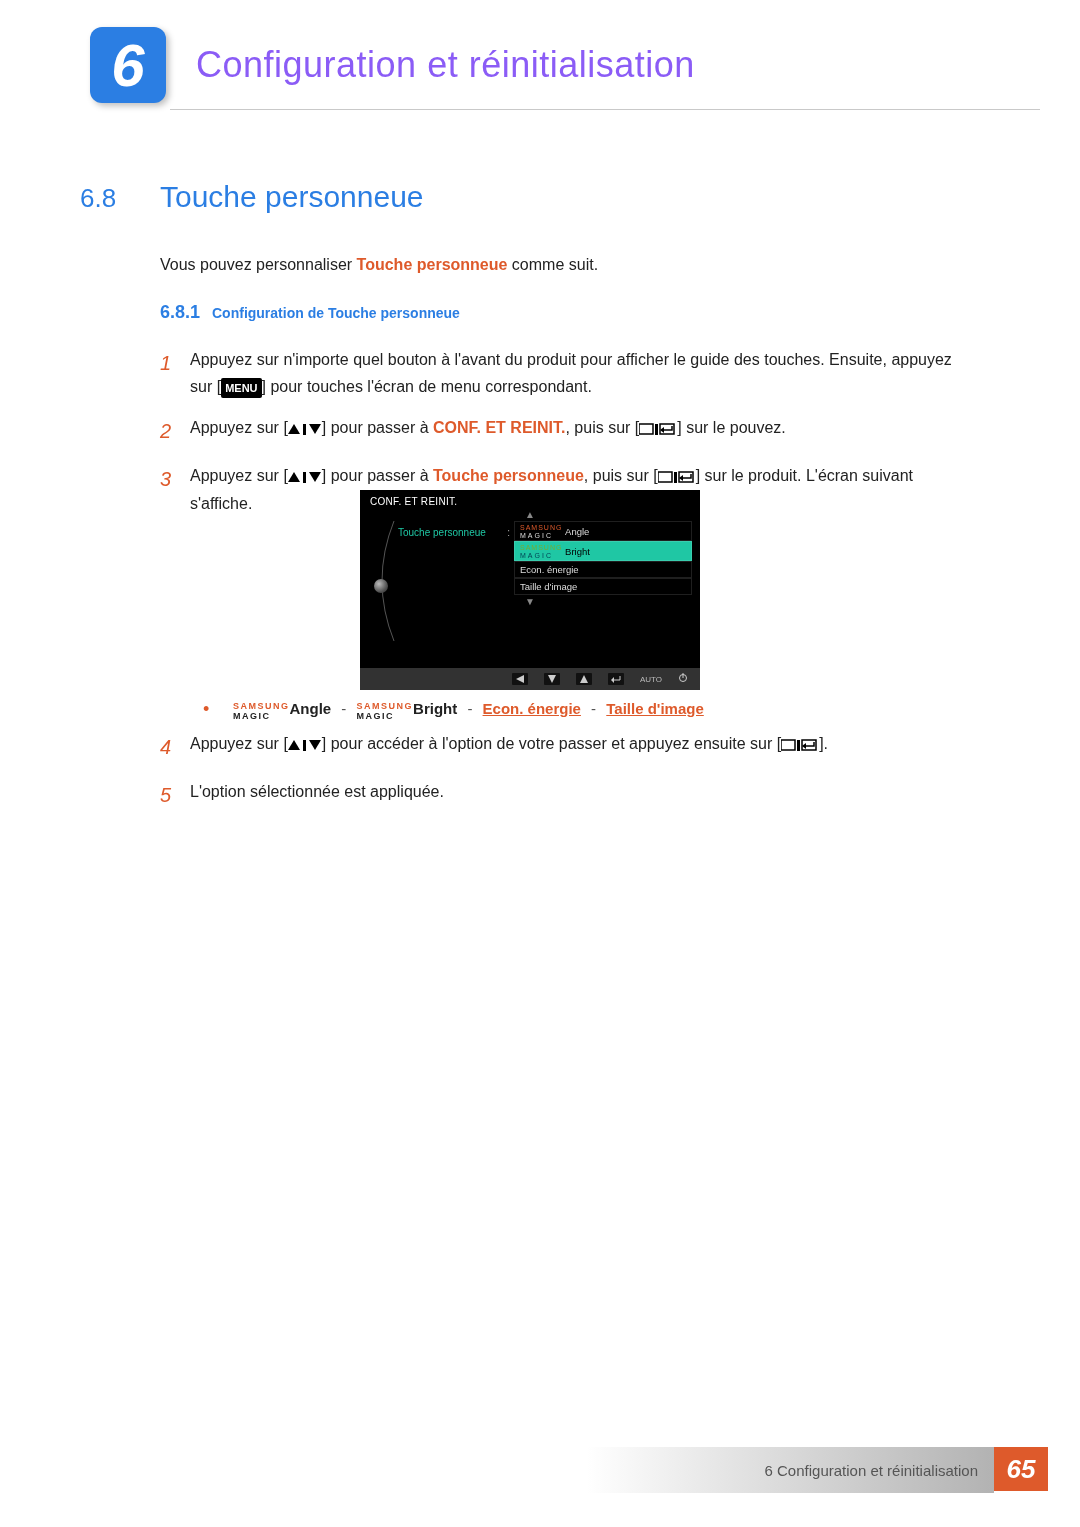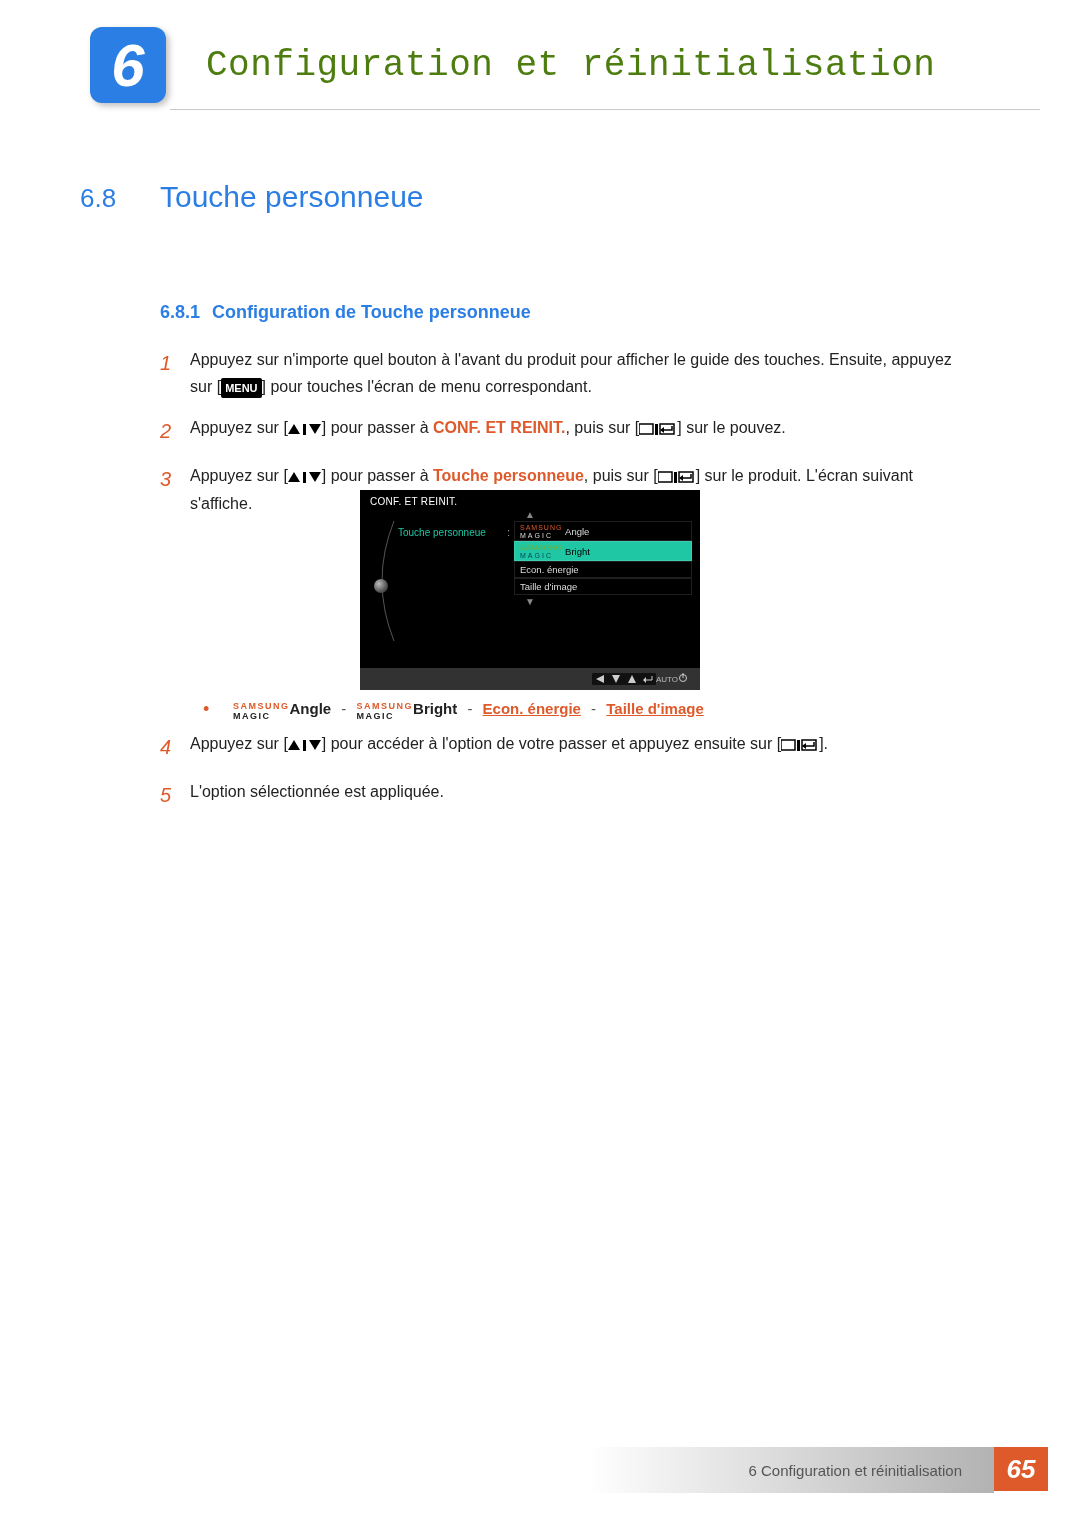--- a/index.html
+++ b/index.html
@@ -3,36 +3,36 @@
 <meta charset="utf-8">
 <style>
   * { box-sizing: border-box; margin: 0; padding: 0; }
   html, body { width: 1080px; height: 1527px; font-family: Arial, Helvetica, sans-serif; background: #fff; position:relative;}
   .page { width: 1080px; height: 1527px; position: relative; }
 
   
   .chapter-header { position: absolute; top: 20px; left: 90px; right: 40px; height: 90px; display:flex; align-items:center;}
   .chapter-num-badge { width:76px; height:76px; border-radius:12px; background:#2b7ee3; position:relative; display:flex; align-items:center; justify-content:center; box-shadow: 3px 3px 6px rgba(0,0,0,.25);}
   .chapter-num-badge span { color:#fff; font-size:60px; font-weight:600; font-style:italic;}
-  .chapter-title { font-size:36px; color:#4d7c0f; margin-left:40px; letter-spacing:.5px;font-family:Liberation Mono, monospace; }
+  .chapter-title { font-size:36px; color:#8b5cf6; margin-left:30px; letter-spacing:.5px; }
   .hr-top { position:absolute; bottom:0; left:80px; right:0; border-top:1px solid #c9c9c9;}
 
   
   .section-row { position:absolute; top:180px; left:80px; right:80px; display:flex; align-items:baseline;}
   .section-num { color:#2b7ee3; font-size:26px; font-weight:400; width:80px;}
   .section-title { color:#2b7ee3; font-size:30px; font-weight:400;}
 
   
   .intro { position:absolute; top:253px; left:160px; right:110px; font-size:16px; color:#222; line-height:1.55;}
   .intro .kw { color:#de5a2b; font-weight:700;}
 
   
   .subsection-row { position:absolute; top:302px; left:160px; display:flex; align-items:baseline;}
   .sub-num { color:#2b7ee3; font-size:18px; font-weight:700; width:52px;}
-  .sub-title { color:#2b7ee3; font-size:18px; font-weight:700;}
+  .sub-title { color:#2b7ee3; font-size:14px; font-weight:700;}
 
   
   .steps { position:absolute; top:346px; left:160px; right:110px;}
   .step { display:flex; margin-bottom:14px; font-size:16px; line-height:1.7; color:#222;}
   .step-num { color:#de5a2b; font-style:italic; font-size:20px; width:30px; flex:none; font-weight:400;}
   .step-body { flex:1;}
   .step-body .kw { color:#de5a2b; font-weight:700;}
   .menu-pill { display:inline-block; background:#000; color:#fff; font-size:11px; font-weight:700; padding:1px 4px; border-radius:2px; vertical-align:middle;}
 
   .icon-tri, .icon-rect, .icon-enter { display:inline-block; vertical-align:middle;}
@@ -47,40 +47,40 @@
   .osd-curve { position:absolute; left:0; top:0; width:28px; height:120px;}
   .osd-dot { position:absolute; left:6px; top:58px; width:14px; height:14px; border-radius:50%; background:radial-gradient(circle at 35% 35%, #bbb, #555 60%, #222);}
   .osd-menuitem { color:#1fc7a4; font-size:10px; margin-left:30px; margin-top:4px;}
   .osd-colon { position:absolute; right:-4px; top:6px; color:#aaa;}
   .osd-right { flex:1; margin-left:8px;}
   .osd-opt { border:1px solid rgba(255,255,255,.12); padding:1px 5px; font-size:9.5px; color:#ddd; line-height:13px; margin-bottom:0px; display:flex; align-items:center;}
   .osd-opt .mg { font-size:7px; letter-spacing:1px; color:#ddd;}
   .osd-opt .mg1 { color:#de5a2b;}
   .osd-opt.sel { background:#1fc7a4; color:#000;}
   .osd-down { text-align:center; color:#888; font-size:10px; line-height:10px; margin-top:2px;}
-  .osd-footer { position:absolute; bottom:0; left:0; right:0; height:22px; background:#323232; display:flex; align-items:center; justify-content:flex-end; padding:0 12px;}
+  .osd-footer { position:absolute; bottom:0; left:0; right:0; height:22px; background:#323232; display:flex; align-items:center; justify-content:flex-end; gap:16px; padding:0 12px;}
   .osd-footer .btn { width:16px; height:12px; background:#111; border-radius:1px; display:flex; align-items:center; justify-content:center;}
   .osd-footer .btn svg { display:block;}
   .osd-footer .txt { color:#bbb; font-size:8px;}
 
   
   .bullet-row { position:absolute; top:700px; left:197px; right:110px; display:flex; align-items:flex-start;}
   .bullet-dot { color:#de5a2b; font-size:18px; line-height:18px; width:30px; flex:none; margin-left:6px}
   .bullet-body { font-size:15px; color:#222; font-weight:700;}
   .bullet-body .mg { font-size:9px; letter-spacing:1.5px;}
   .bullet-body .mg1 { color:#de5a2b;}
   .bullet-body .sep { font-weight:400; color:#555; padding:0 6px;}
   .bullet-body a { color:#de5a2b; text-decoration:underline; font-weight:700;}
 
   
   .steps2 { position:absolute; top:730px; left:160px; right:110px;}
 
   
   .footer { position:absolute; bottom:34px; left:90px; right:32px; height:46px;}
-  .footer-bar { position:absolute; right:54px; top:0; height:46px; left:0; display:flex; align-items:center; justify-content:flex-end; padding-right:32px;}
+  .footer-bar { position:absolute; right:54px; top:0; height:46px; left:0; display:flex; align-items:center; justify-content:flex-end; padding-right:16px;}
   .footer-grad { position:absolute; inset:0; background:linear-gradient(to right, rgba(180,180,180,0) 0%, rgba(180,180,180,0) 55%, rgba(170,170,170,.9) 100%);}
   .footer-text { position:relative; color:#555; font-size:15px;}
   .footer-pg { position:absolute; right:0; top:0; width:54px; height:44px; background:#de5a2b; color:#fff; display:flex; align-items:center; justify-content:center; font-size:26px; font-weight:700; font-style:italic;}
 </style>
 </head>
 <body>
 
 <div class="page">
 
   <div class="chapter-header">
@@ -89,20 +89,23 @@
     </div>
     <div class="chapter-title">Configuration et réinitialisation</div>
     <div class="hr-top"></div>
   </div>
 
   <div class="section-row">
     <div class="section-num">6.8</div>
     <div class="section-title">Touche personneue</div>
   </div>
 
+  <div class="intro">
+    <span>Vous pouvez personnaliser </span><span class="kw">Touche personneue</span><span> comme suit.</span>
+  </div>
 
   <div class="subsection-row">
     <div class="sub-num">6.8.1</div>
     <div class="sub-title">Configuration de Touche personneue</div>
   </div>
 
   <div class="steps">
     <div class="step">
       <div class="step-num">1</div>
       <div class="step-body">

